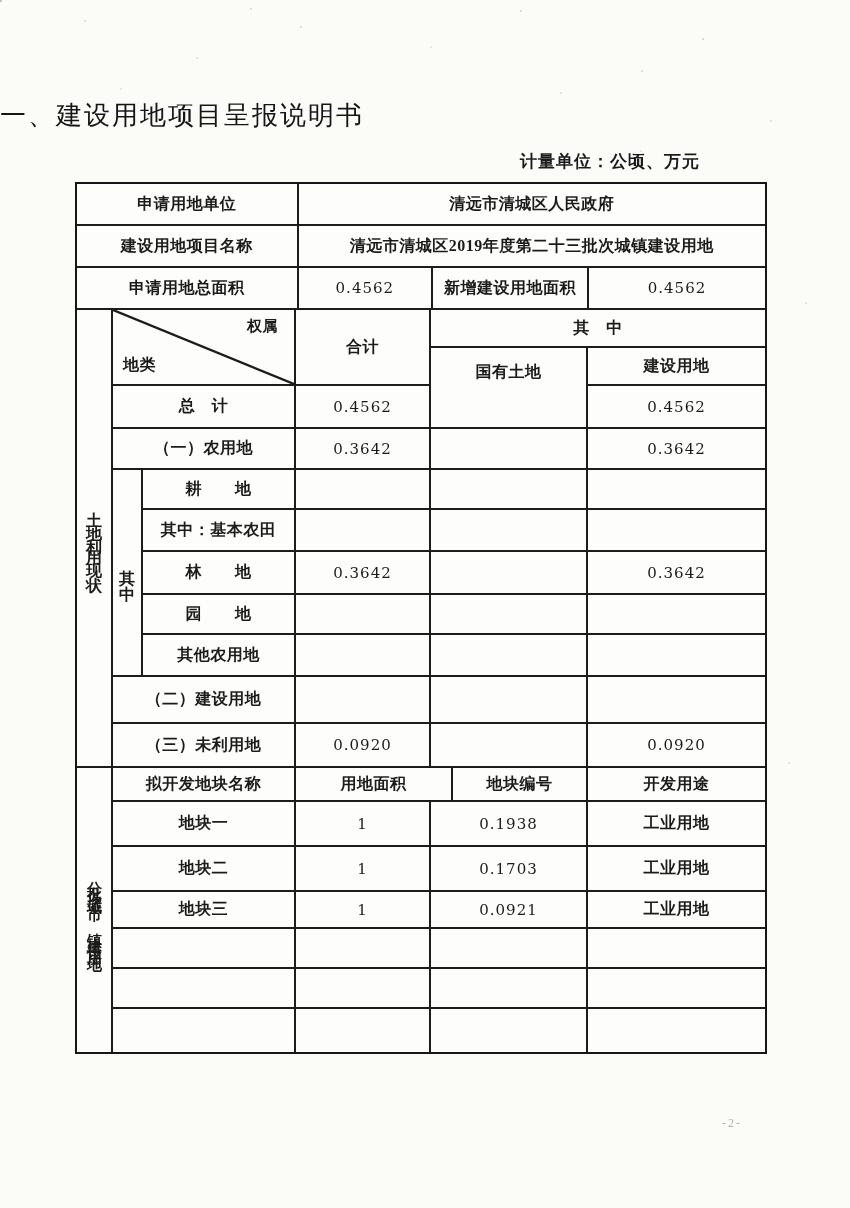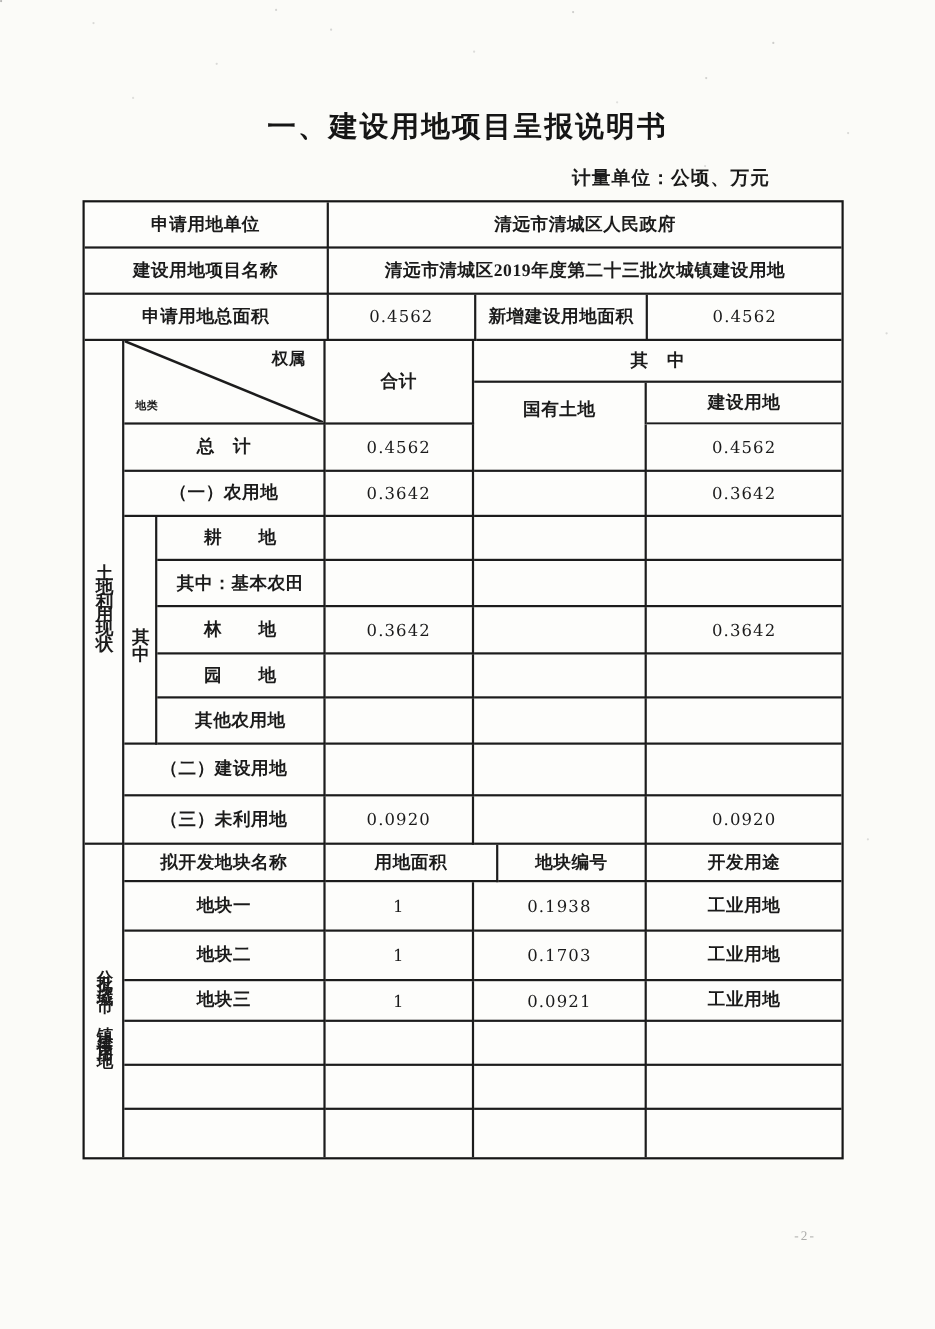--- a/index.html
+++ b/index.html
@@ -22,23 +22,23 @@
       702px 38px 0 rgba(120,120,120,.35), 196px 57px 0 rgba(140,140,140,.3),
       84px 20px 0 rgba(140,140,140,.3), 641px 70px 0 rgba(130,130,130,.35),
       430px 46px 0 rgba(150,150,150,.3), 120px 88px 0 rgba(150,150,150,.28),
       770px 120px 0 rgba(140,140,140,.3), 805px 302px 0 rgba(140,140,140,.3),
       -42px 340px 0 rgba(110,110,110,.5), -48px 874px 0 rgba(110,110,110,.5),
       788px 762px 0 rgba(150,150,150,.3), 640px 150px 0 rgba(150,150,150,.3),
       250px 8px 0 rgba(140,140,140,.35), 560px 92px 0 rgba(150,150,150,.28);
   }
   .title {
     position: absolute; top: 98px; left: 0; width: 850px;
-    text-align: center;
+    text-align: left;
     font-family: "Liberation Sans", "DejaVu Sans", sans-serif;
-    font-size: 26px; font-weight: 700; letter-spacing: 2px;
+    font-size: 26px; font-weight: 400; letter-spacing: 2px;
     color: #151515;
   }
   .unit-note {
     position: absolute; top: 150px; right: 150px;
     font-family: "Liberation Sans", "DejaVu Sans", sans-serif;
     font-size: 17px; font-weight: 700; letter-spacing: 1px;
     color: #1a1a1a;
   }
   .tbl {
     position: absolute; left: 75px; top: 182px;
@@ -80,21 +80,21 @@
     font-size: 16px; font-weight: 600;
     letter-spacing: 13px;
     line-height: 1;
   }
   .vtext.tight { letter-spacing: 6px; font-size: 15px; }
   .vtext.mini  { letter-spacing: 16px; }
   
   .diag { position: relative; padding: 0; }
   .diag svg { position: absolute; inset: 0; width: 100%; height: 100%; }
   .diag .tr-lab { position: absolute; top: 7px; right: 16px; font-size: 15px; font-weight: 600; }
-  .diag .bl-lab { position: absolute; bottom: 8px; left: 10px; font-size: 10px; font-weight: 600; }
+  .diag .bl-lab { position: absolute; bottom: 8px; left: 10px; font-size: 16px; font-weight: 600; }
   .pagemark {
     position: absolute; left: 722px; top: 1116px;
     font-size: 12px; color: rgba(110,110,110,.55);
     filter: blur(.6px); letter-spacing: 2px;
   }
 </style>
 </head>
 <body>
 
 <div class="page">

